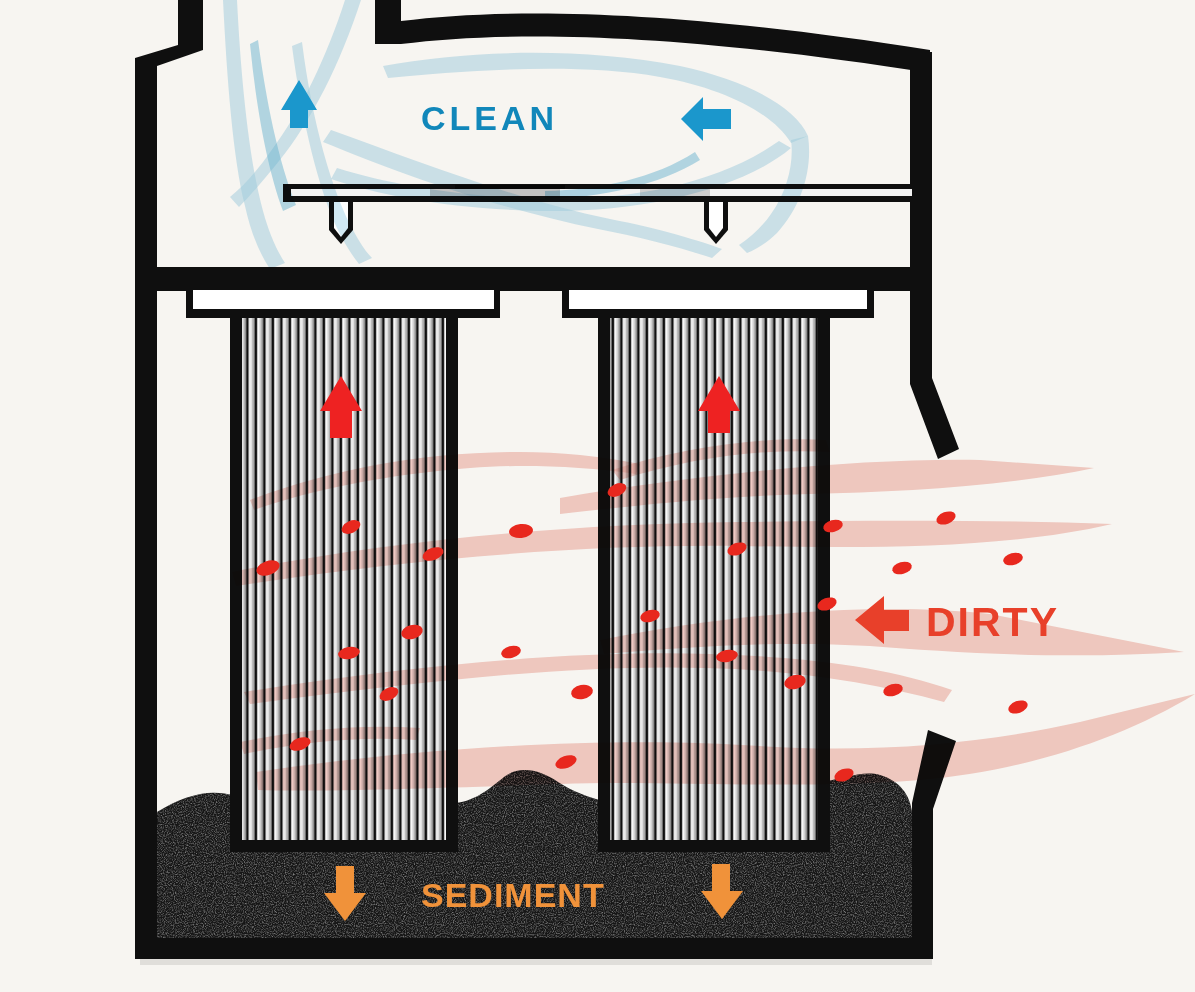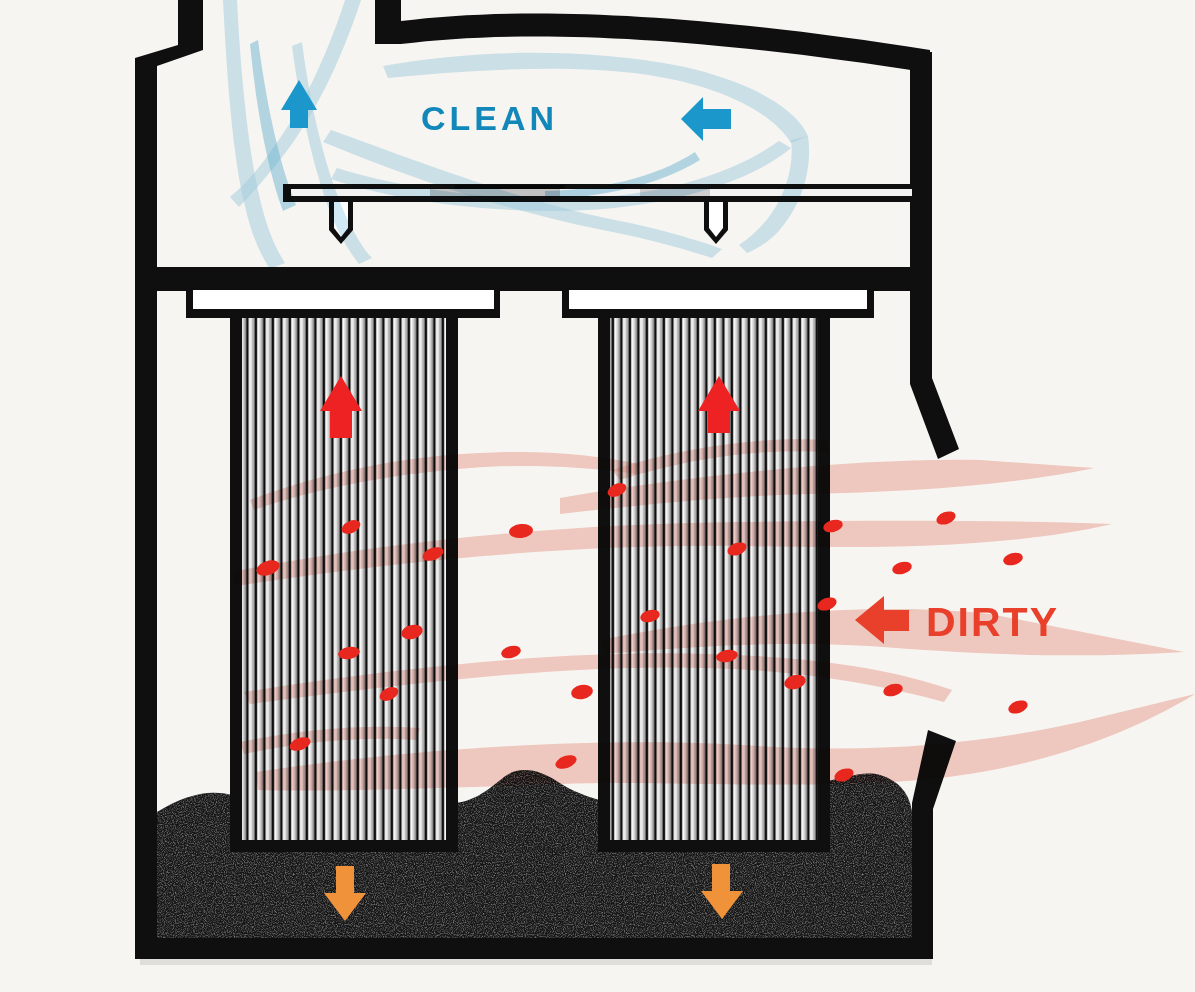--- a/index.html
+++ b/index.html
@@ -169,13 +169,14 @@
     <polygon points="719,376 740,411 730,411 730,433 708,433 708,411 698,411" style="fill:var(--filter-arrow)"></polygon>
 
     <polygon points="855,620 884,596 884,610 909,610 909,631 884,631 884,644" style="fill:var(--dirty-arrow)"></polygon>
 
     <polygon points="336,866 354,866 354,893 366,893 345,921 324,893 336,893" style="fill:var(--orange)"></polygon>
     <polygon points="712,864 730,864 730,891 743,891 722,919 701,891 712,891" style="fill:var(--orange)"></polygon>
   </svg>
 
   <div class="diagram-label" id="label-clean">CLEAN</div>
   <div class="diagram-label" id="label-dirty">DIRTY</div>
+  <div class="diagram-label" id="label-sediment">SEDIMENT</div>
 </div>
 
 </body></html>

